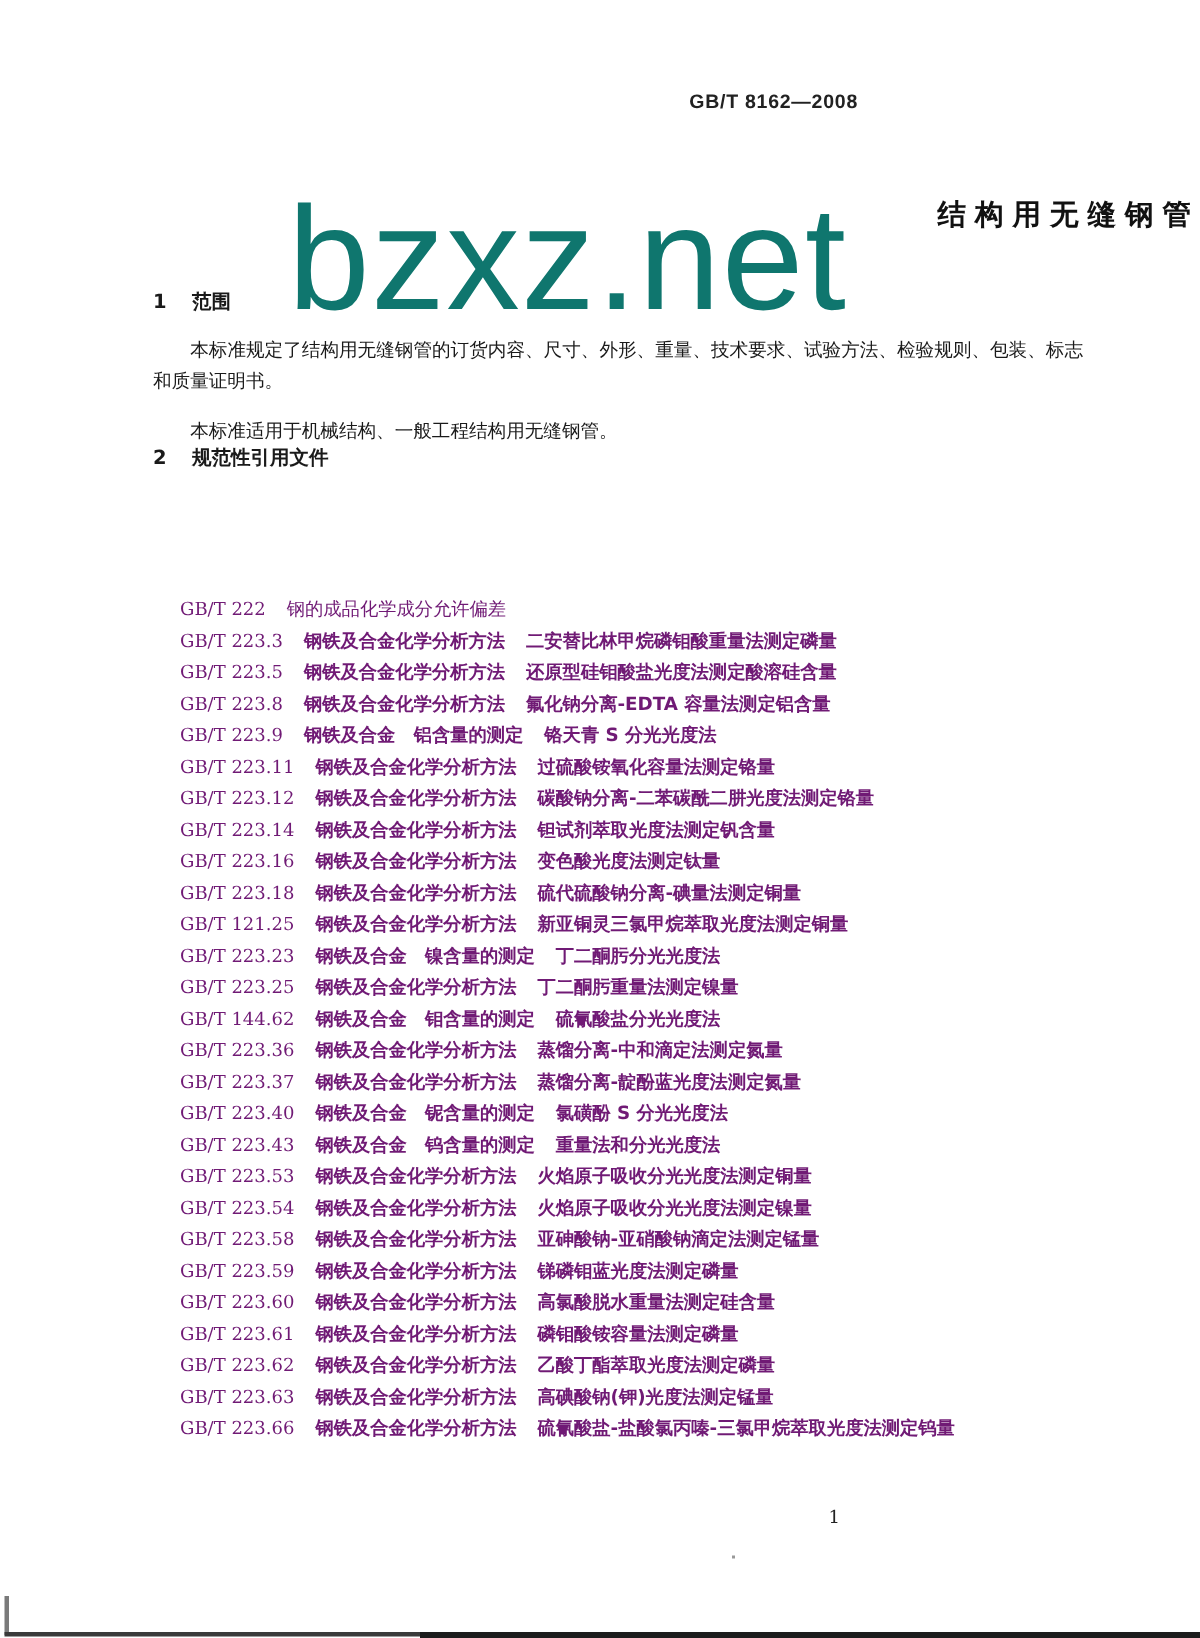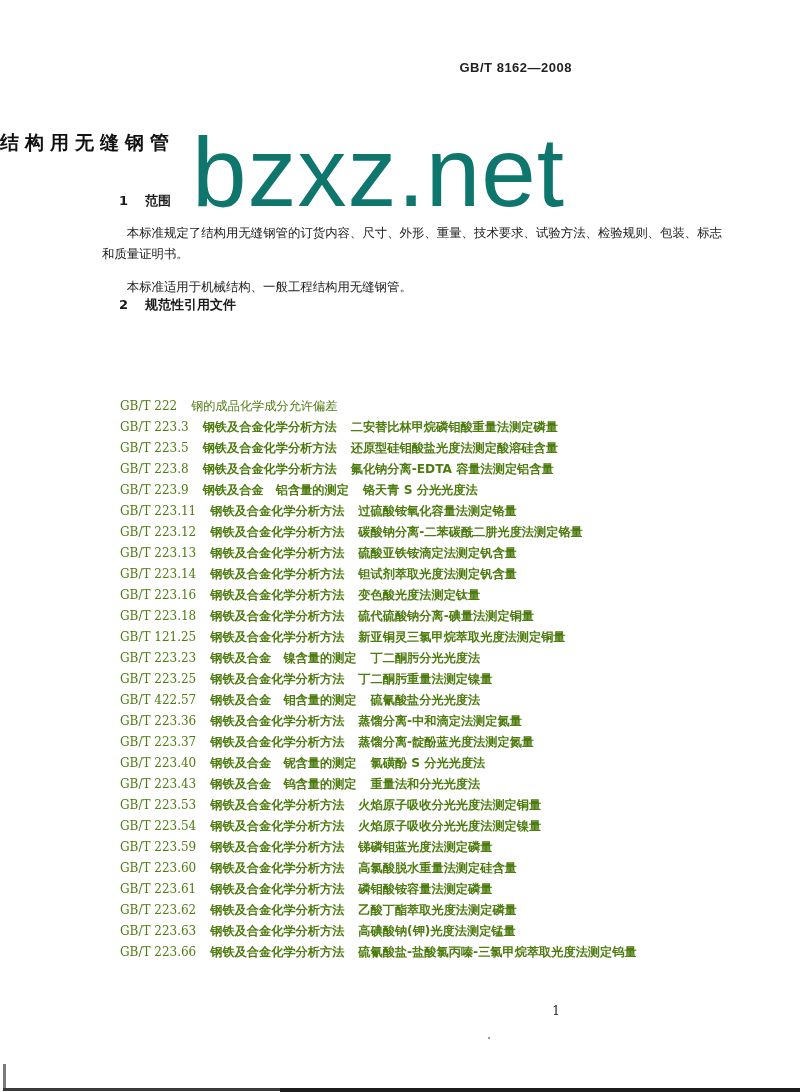--- a/index.html
+++ b/index.html
@@ -14,39 +14,39 @@
     font-family: "Liberation Sans", "DejaVu Sans", sans-serif;
     font-size: 13px; font-weight: bold; letter-spacing: 0.5px; color: #222;
   }
   .watermark {
     position: absolute; left: 192px; top: 122px; width: 370px;
     font-family: "Liberation Sans", "DejaVu Sans", sans-serif;
     font-size: 98px; font-weight: normal; color: #0f766e; letter-spacing: 1px;
     line-height: 100px; z-index: 0; user-select: none;
   }
   .title {
-    position: absolute; left: 0; width: 800px; top: 130px; text-align: left;
+    position: absolute; left: 0; width: 800px; top: 130px; text-align: right;
     font-family: "DejaVu Sans", sans-serif; font-size: 19px; font-weight: bold;
     letter-spacing: 6px; color: #111; z-index: 1;
   }
   .section-head {
-    position: absolute; left: 119px;
+    position: absolute; left: 102px;
     font-family: "DejaVu Sans", sans-serif; font-size: 13px; font-weight: bold; color: #1a1a1a;
     z-index: 1;
   }
   .section-head .num { display: inline-block; width: 26px; }
   .para {
     position: absolute; left: 102px; width: 620px; z-index: 1;
     font-family: "DejaVu Sans", sans-serif; font-size: 12.4px; line-height: 21px;
     color: #1a1a1a; text-indent: 2em; text-align: justify;
   }
   .refs { position: absolute; left: 120px; top: 395px; z-index: 1; }
   .ref {
     height: 21px; line-height: 21px; white-space: nowrap;
-    font-size: 12.4px; color: #4d7c0f;
+    font-size: 12.4px; color: #701a75;
   }
   .ref .code { font-family: "DejaVu Serif", serif; font-size: 12px; display: inline-block; }
   .ref .t1, .ref .t2 { font-family: "DejaVu Sans", sans-serif; font-weight: bold; font-size: 12.2px; }
   .ref .gap { display: inline-block; width: 14px; }
   .page-num {
     position: absolute; right: 92px; top: 1004px; font-size: 12px; color: #222;
     font-family: "DejaVu Serif", serif;
   }
   .edge-left { position: absolute; left: 3px; top: 1064px; width: 3px; height: 26px; background: #7a7a7a; }
   .edge-bottom { position: absolute; left: 3px; top: 1088px; width: 797px; height: 3px; background: #3a3a3a; }
@@ -75,34 +75,34 @@
   </div>
 
   <div class="refs" id="refs">
       <div class="ref"><span class="code">GB/T 222</span><span class="gap"></span><span class="t1" style="font-weight: normal;">钢的成品化学成分允许偏差</span></div>
       <div class="ref"><span class="code">GB/T 223.3</span><span class="gap"></span><span class="t1">钢铁及合金化学分析方法</span><span class="gap"></span><span class="t2">二安替比林甲烷磷钼酸重量法测定磷量</span></div>
       <div class="ref"><span class="code">GB/T 223.5</span><span class="gap"></span><span class="t1">钢铁及合金化学分析方法</span><span class="gap"></span><span class="t2">还原型硅钼酸盐光度法测定酸溶硅含量</span></div>
       <div class="ref"><span class="code">GB/T 223.8</span><span class="gap"></span><span class="t1">钢铁及合金化学分析方法</span><span class="gap"></span><span class="t2">氟化钠分离-EDTA 容量法测定铝含量</span></div>
       <div class="ref"><span class="code">GB/T 223.9</span><span class="gap"></span><span class="t1">钢铁及合金　铝含量的测定</span><span class="gap"></span><span class="t2">铬天青 S 分光光度法</span></div>
       <div class="ref"><span class="code">GB/T 223.11</span><span class="gap"></span><span class="t1">钢铁及合金化学分析方法</span><span class="gap"></span><span class="t2">过硫酸铵氧化容量法测定铬量</span></div>
       <div class="ref"><span class="code">GB/T 223.12</span><span class="gap"></span><span class="t1">钢铁及合金化学分析方法</span><span class="gap"></span><span class="t2">碳酸钠分离-二苯碳酰二肼光度法测定铬量</span></div>
-      <div class="ref"><span class="code">GB/T 223.13</span><span class="gap"></span><span class="t1">钢铁及合金化学分析方法</span><span class="gap"></span><span class="t2">硫酸亚铁铵滴定法测定钒含量</span></div>
       <div class="ref"><span class="code">GB/T 223.14</span><span class="gap"></span><span class="t1">钢铁及合金化学分析方法</span><span class="gap"></span><span class="t2">钽试剂萃取光度法测定钒含量</span></div>
       <div class="ref"><span class="code">GB/T 223.16</span><span class="gap"></span><span class="t1">钢铁及合金化学分析方法</span><span class="gap"></span><span class="t2">变色酸光度法测定钛量</span></div>
       <div class="ref"><span class="code">GB/T 223.18</span><span class="gap"></span><span class="t1">钢铁及合金化学分析方法</span><span class="gap"></span><span class="t2">硫代硫酸钠分离-碘量法测定铜量</span></div>
       <div class="ref"><span class="code">GB/T 121.25</span><span class="gap"></span><span class="t1">钢铁及合金化学分析方法</span><span class="gap"></span><span class="t2">新亚铜灵三氯甲烷萃取光度法测定铜量</span></div>
       <div class="ref"><span class="code">GB/T 223.23</span><span class="gap"></span><span class="t1">钢铁及合金　镍含量的测定</span><span class="gap"></span><span class="t2">丁二酮肟分光光度法</span></div>
       <div class="ref"><span class="code">GB/T 223.25</span><span class="gap"></span><span class="t1">钢铁及合金化学分析方法</span><span class="gap"></span><span class="t2">丁二酮肟重量法测定镍量</span></div>
-      <div class="ref"><span class="code">GB/T 422.57</span><span class="gap"></span><span class="t1">钢铁及合金　钼含量的测定</span><span class="gap"></span><span class="t2">硫氰酸盐分光光度法</span></div>
+      <div class="ref"><span class="code">GB/T 144.62</span><span class="gap"></span><span class="t1">钢铁及合金　钼含量的测定</span><span class="gap"></span><span class="t2">硫氰酸盐分光光度法</span></div>
       <div class="ref"><span class="code">GB/T 223.36</span><span class="gap"></span><span class="t1">钢铁及合金化学分析方法</span><span class="gap"></span><span class="t2">蒸馏分离-中和滴定法测定氮量</span></div>
       <div class="ref"><span class="code">GB/T 223.37</span><span class="gap"></span><span class="t1">钢铁及合金化学分析方法</span><span class="gap"></span><span class="t2">蒸馏分离-靛酚蓝光度法测定氮量</span></div>
       <div class="ref"><span class="code">GB/T 223.40</span><span class="gap"></span><span class="t1">钢铁及合金　铌含量的测定</span><span class="gap"></span><span class="t2">氯磺酚 S 分光光度法</span></div>
       <div class="ref"><span class="code">GB/T 223.43</span><span class="gap"></span><span class="t1">钢铁及合金　钨含量的测定</span><span class="gap"></span><span class="t2">重量法和分光光度法</span></div>
       <div class="ref"><span class="code">GB/T 223.53</span><span class="gap"></span><span class="t1">钢铁及合金化学分析方法</span><span class="gap"></span><span class="t2">火焰原子吸收分光光度法测定铜量</span></div>
       <div class="ref"><span class="code">GB/T 223.54</span><span class="gap"></span><span class="t1">钢铁及合金化学分析方法</span><span class="gap"></span><span class="t2">火焰原子吸收分光光度法测定镍量</span></div>
+      <div class="ref"><span class="code">GB/T 223.58</span><span class="gap"></span><span class="t1">钢铁及合金化学分析方法</span><span class="gap"></span><span class="t2">亚砷酸钠-亚硝酸钠滴定法测定锰量</span></div>
       <div class="ref"><span class="code">GB/T 223.59</span><span class="gap"></span><span class="t1">钢铁及合金化学分析方法</span><span class="gap"></span><span class="t2">锑磷钼蓝光度法测定磷量</span></div>
       <div class="ref"><span class="code">GB/T 223.60</span><span class="gap"></span><span class="t1">钢铁及合金化学分析方法</span><span class="gap"></span><span class="t2">高氯酸脱水重量法测定硅含量</span></div>
       <div class="ref"><span class="code">GB/T 223.61</span><span class="gap"></span><span class="t1">钢铁及合金化学分析方法</span><span class="gap"></span><span class="t2">磷钼酸铵容量法测定磷量</span></div>
       <div class="ref"><span class="code">GB/T 223.62</span><span class="gap"></span><span class="t1">钢铁及合金化学分析方法</span><span class="gap"></span><span class="t2">乙酸丁酯萃取光度法测定磷量</span></div>
       <div class="ref"><span class="code">GB/T 223.63</span><span class="gap"></span><span class="t1">钢铁及合金化学分析方法</span><span class="gap"></span><span class="t2">高碘酸钠(钾)光度法测定锰量</span></div>
       <div class="ref"><span class="code">GB/T 223.66</span><span class="gap"></span><span class="t1">钢铁及合金化学分析方法</span><span class="gap"></span><span class="t2">硫氰酸盐-盐酸氯丙嗪-三氯甲烷萃取光度法测定钨量</span></div>
     </div>
 
   <div class="page-num">1</div>
 

